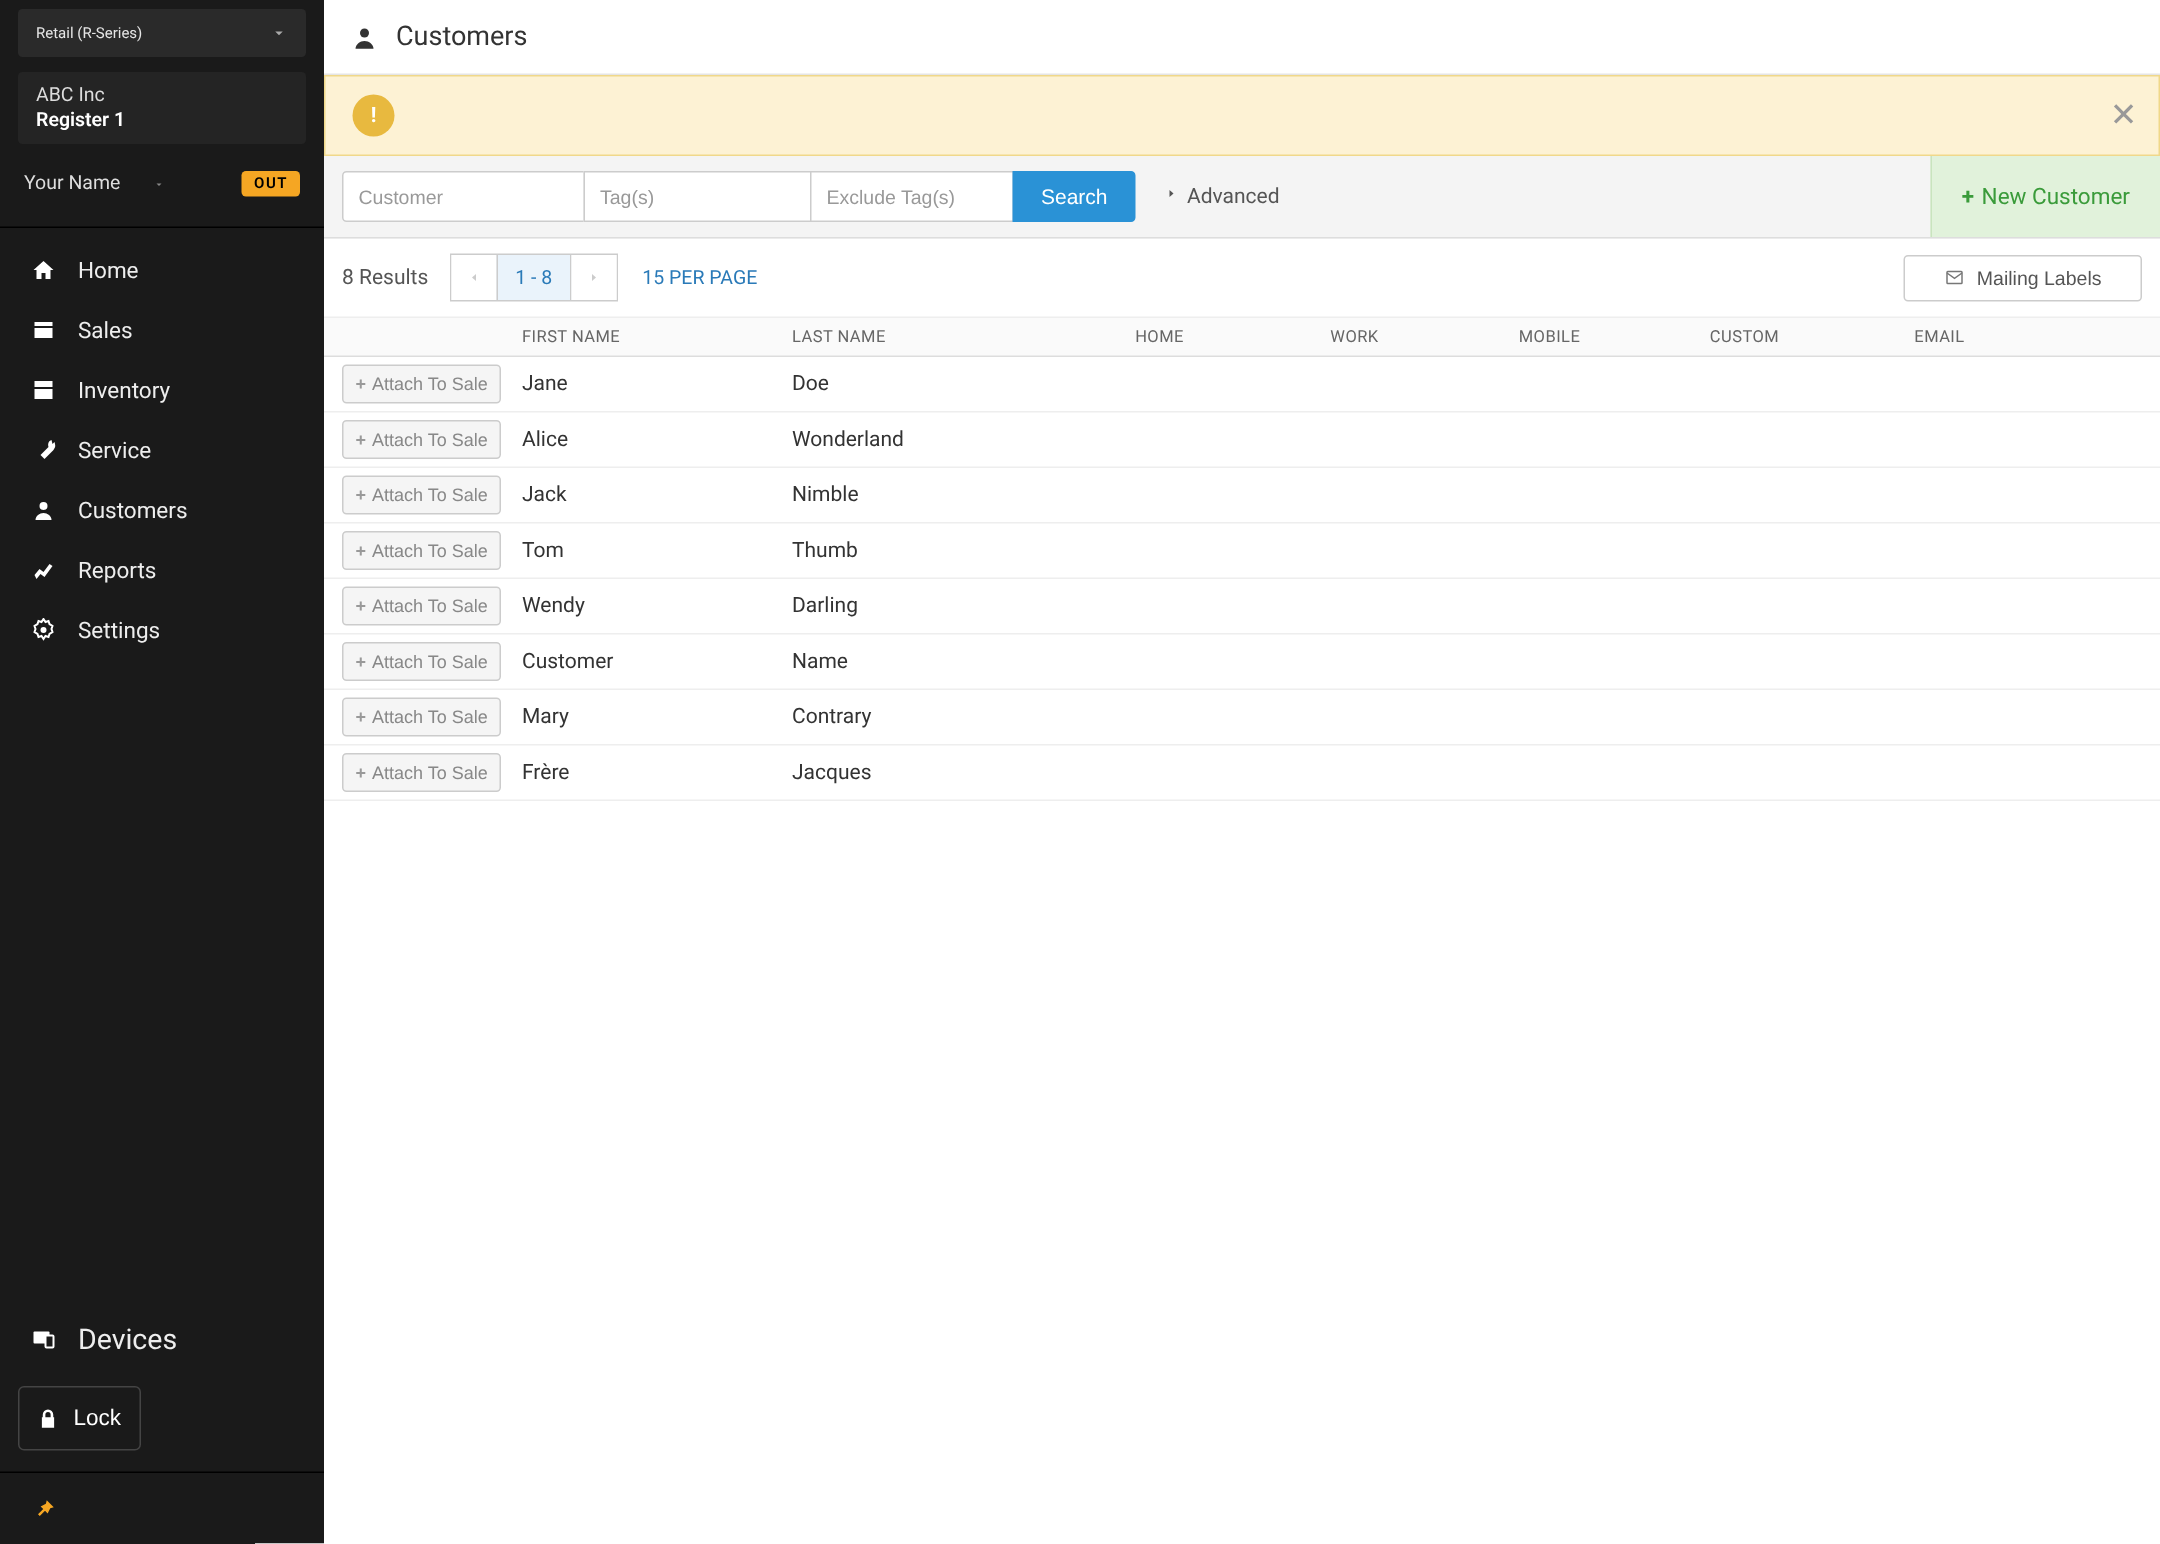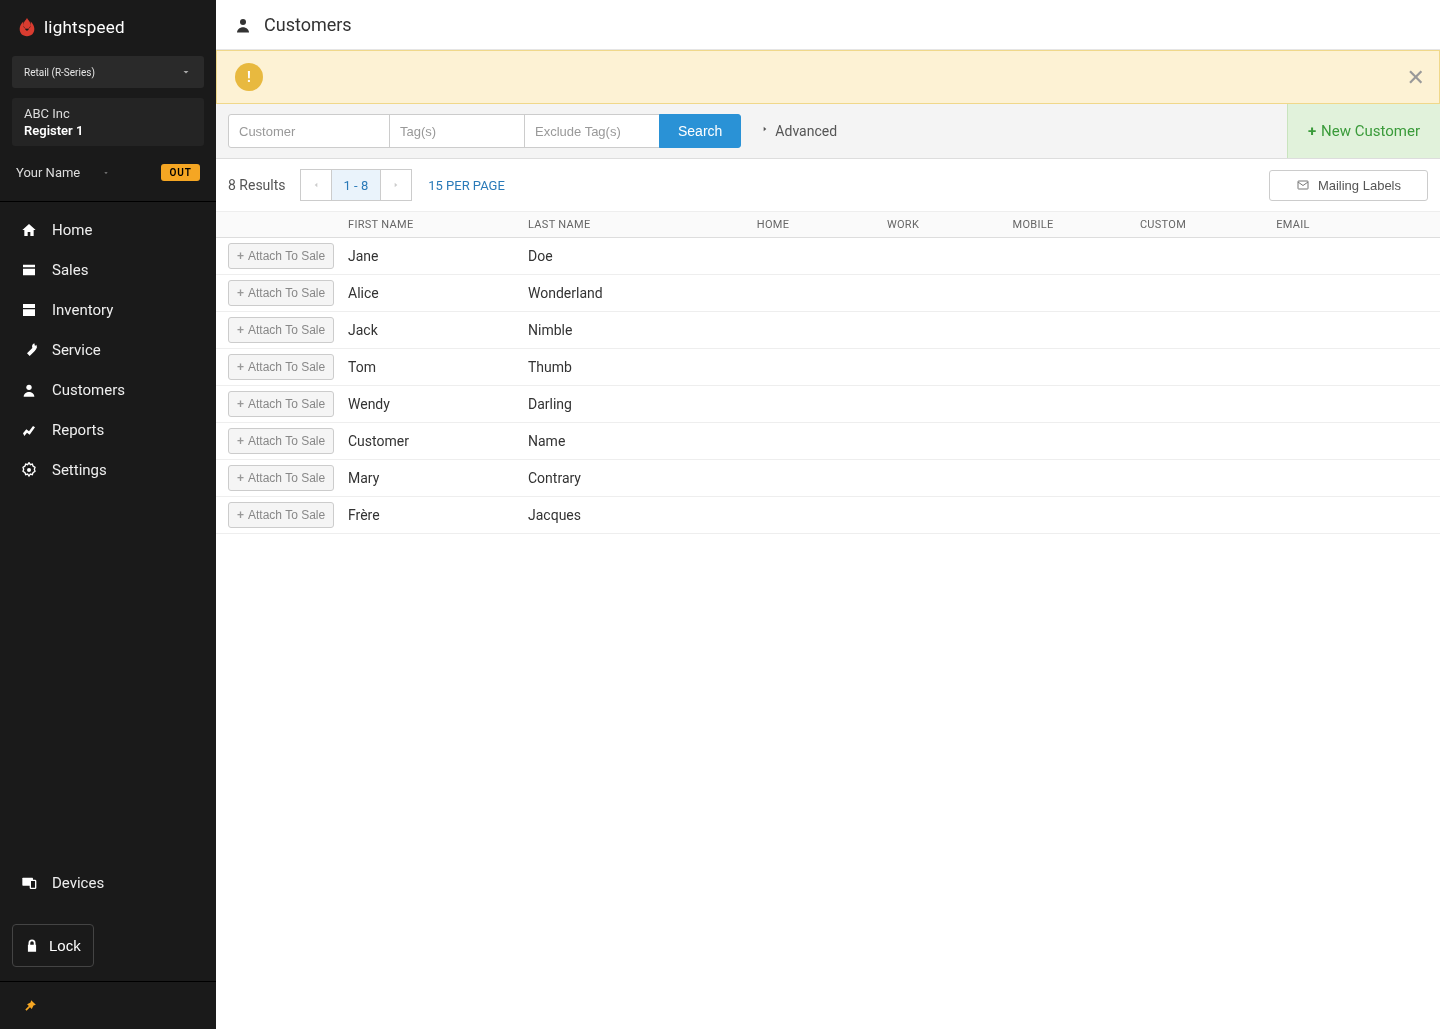--- a/index.html
+++ b/index.html
@@ -116,25 +116,25 @@
     }
     .sidebar-bottom {
       padding-bottom: 0;
     }
     .devices-item {
       display: flex;
       align-items: center;
       gap: 14px;
       padding: 12px 20px;
       color: #eee;
-      font-size: 15px;
+      font-size: 19px;
       cursor: pointer;
     }
     .lock-btn {
-      margin: 20px 12px 14px;
+      margin: 8px 12px 14px;
       border: 1px solid #444;
       background: transparent;
       color: #fff;
       padding: 12px;
       border-radius: 4px;
       display: flex;
       align-items: center;
       justify-content: center;
       gap: 10px;
       cursor: pointer;
@@ -368,28 +368,20 @@
     .td {
       font-size: 14px;
       color: #333;
     }
     svg { display: block; }
   </style>
 </head>
 <body>
 
 <div class="sidebar">
-  <div class="logo">
-    <span class="logo-flame">
-      <svg width="22" height="22" viewBox="0 0 24 24" fill="currentColor">
-          <path d="M12 2c-1 3-4 4-4 8 0 2 1 4 4 4s4-2 4-4c0-4-3-5-4-8zm0 20c-5 0-8-3-8-8 0-3 2-6 4-8-1 6 2 6 2 8 0 1 1 2 2 2s2-1 2-2c0-2 3-2 2-8 2 2 4 5 4 8 0 5-3 8-8 8z"></path>
-        </svg>
-    </span>
-    <span class="logo-text">lightspeed</span>
-  </div>
 
   <div class="retail-selector">
     <span class="retail-selector-text">Retail (R-Series)</span>
     <span>
       <svg width="12" height="12" viewBox="0 0 24 24" fill="#aaa">
           <path d="M7 10l5 5 5-5z"></path>
         </svg>
     </span>
   </div>
 
@@ -513,21 +505,21 @@
   <div class="alert-bar">
     <div class="alert-icon">!</div>
     <div class="alert-close">
       <span>✕</span>
     </div>
   </div>
 
   <div class="filter-bar">
     <div class="filter-inputs">
       <input class="filter-input lg" type="text" style="border-radius: 3px 0px 0px 3px;" placeholder="Customer">
-      <input class="filter-input" type="text" style="width: 136px;" placeholder="Tag(s)">
+      <input class="filter-input" type="text" style="width: 152px;" placeholder="Tag(s)">
       <input class="filter-input" type="text" style="width: 136px;" placeholder="Exclude Tag(s)">
       <button class="search-btn">Search</button>
     </div>
     <div class="advanced-link">
       <span>
           <svg width="8" height="12" viewBox="0 0 24 24" fill="#555">
             <path d="M8 5l8 7-8 7z"></path>
           </svg>
         </span>
       <span>Advanced</span>

